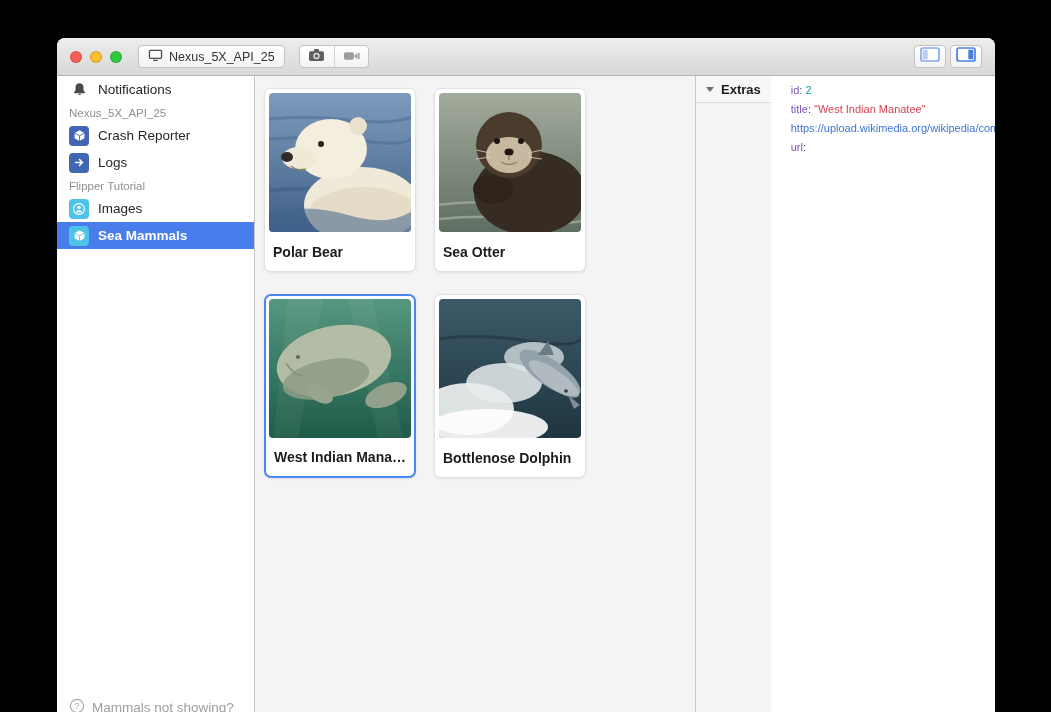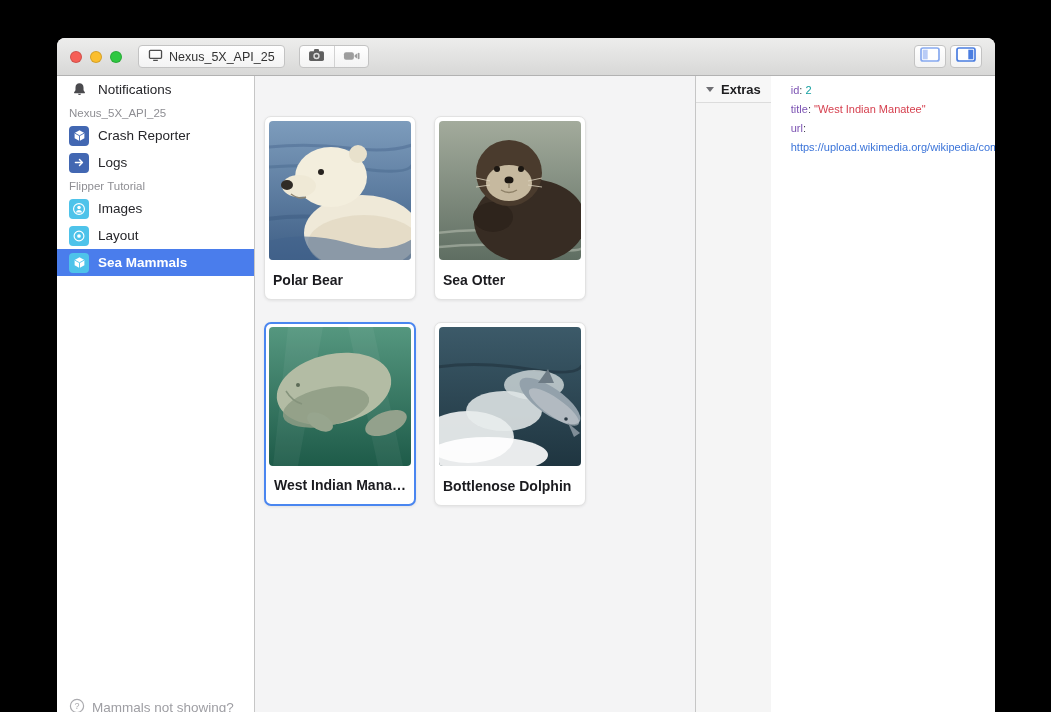--- a/index.html
+++ b/index.html
@@ -40,21 +40,21 @@
                display:flex; align-items:center; justify-content:center; }
   .plug-icon.navy { background:#4267b2; }
   .plug-icon.cyan { background:#4ec3ea; }
   .bell-wrap { width:20px; display:flex; justify-content:center; flex:0 0 auto; }
   .side-footer { margin-top:auto; display:flex; align-items:center; gap:7px;
                  padding:12px 12px 14px; font-size:13.5px; color:#9e9ea3; }
 
   
   .main { flex:1; background:#f4f4f5; border-right:1px solid #c6c6c6; padding:12px 0 0 9px;
           overflow:hidden; }
-  .cards { display:grid; grid-template-columns:152px 152px; column-gap:18px; row-gap:22px;margin-top:28px; }
+  .cards { display:grid; grid-template-columns:152px 152px; column-gap:18px; row-gap:22px; }
   .card { width:152px; background:#fff; border:1px solid #e2e2e2; border-radius:7px;
           box-shadow:0 1px 3px rgba(0,0,0,.08); overflow:hidden; }
   .card.selected { border:2px solid #4a86f0; }
   .card-img { margin:4px; height:139px; border-radius:4px; overflow:hidden; }
   .card.selected .card-img { margin:3px; }
   .card-img svg { display:block; width:100%; height:100%; }
   .card-title { font-weight:bold; font-size:14px; color:#1b1b1f; padding:8px 8px 11px;
                 white-space:nowrap; overflow:hidden; text-overflow:ellipsis; }
 
   
@@ -176,29 +176,20 @@
         <span class="plug-icon cyan">
           <svg width="14" height="14" viewBox="0 0 16 16">
               <circle cx="8" cy="8" r="6.2" stroke="#fff" stroke-width="1.3" fill="none"></circle>
               <circle cx="8" cy="6.3" r="2" fill="#fff"></circle>
               <path d="M4.5 11.9c.6-1.9 2-2.7 3.5-2.7s2.9.8 3.5 2.7" fill="#fff"></path>
             </svg>
         </span>
         <span>Images</span>
       </div>
 
-      <div class="side-row">
-        <span class="plug-icon cyan">
-          <svg width="14" height="14" viewBox="0 0 16 16">
-              <circle cx="8" cy="8" r="5.6" stroke="#fff" stroke-width="1.3" fill="none"></circle>
-              <circle cx="8" cy="8" r="2.1" fill="#fff"></circle>
-            </svg>
-        </span>
-        <span>Layout</span>
-      </div>
 
       <div class="side-row selected">
         <span class="plug-icon cyan">
           <svg width="13" height="13" viewBox="0 0 16 16">
               <path d="M8 1.6 14 5v6.4L8 14.8 2 11.4V5Z" fill="#fff"></path>
               <path d="M2 5 8 8.3 14 5 M8 8.3 V14.8" stroke="#4ec3ea" stroke-width="1.1" fill="none"></path>
             </svg>
         </span>
         <span>Sea Mammals</span>
       </div>
@@ -322,19 +313,19 @@
     </div>
 
     <div class="extras">
       <div class="extras-header">
         <span class="tri-down"></span>
         <span>Extras</span>
       </div>
       <div class="extras-code">
         <div class="code-line"><span class="ck">id</span><span class="cp">: </span><span class="cn">2</span></div>
         <div class="code-line"><span class="ck">title</span><span class="cp">: </span><span class="cs">"West Indian Manatee"</span></div>
+        <div class="code-line"><span class="cu">https://upload.wikimedia.org/wikipedia/com</span></div>
         <div class="code-line"><span class="ck">url</span><span class="cp">:</span></div>
-        <div class="code-line"><span class="cu">https://upload.wikimedia.org/wikipedia/com</span></div>
       </div>
     </div>
 
   </div>
 </div>
 
 </body></html>

